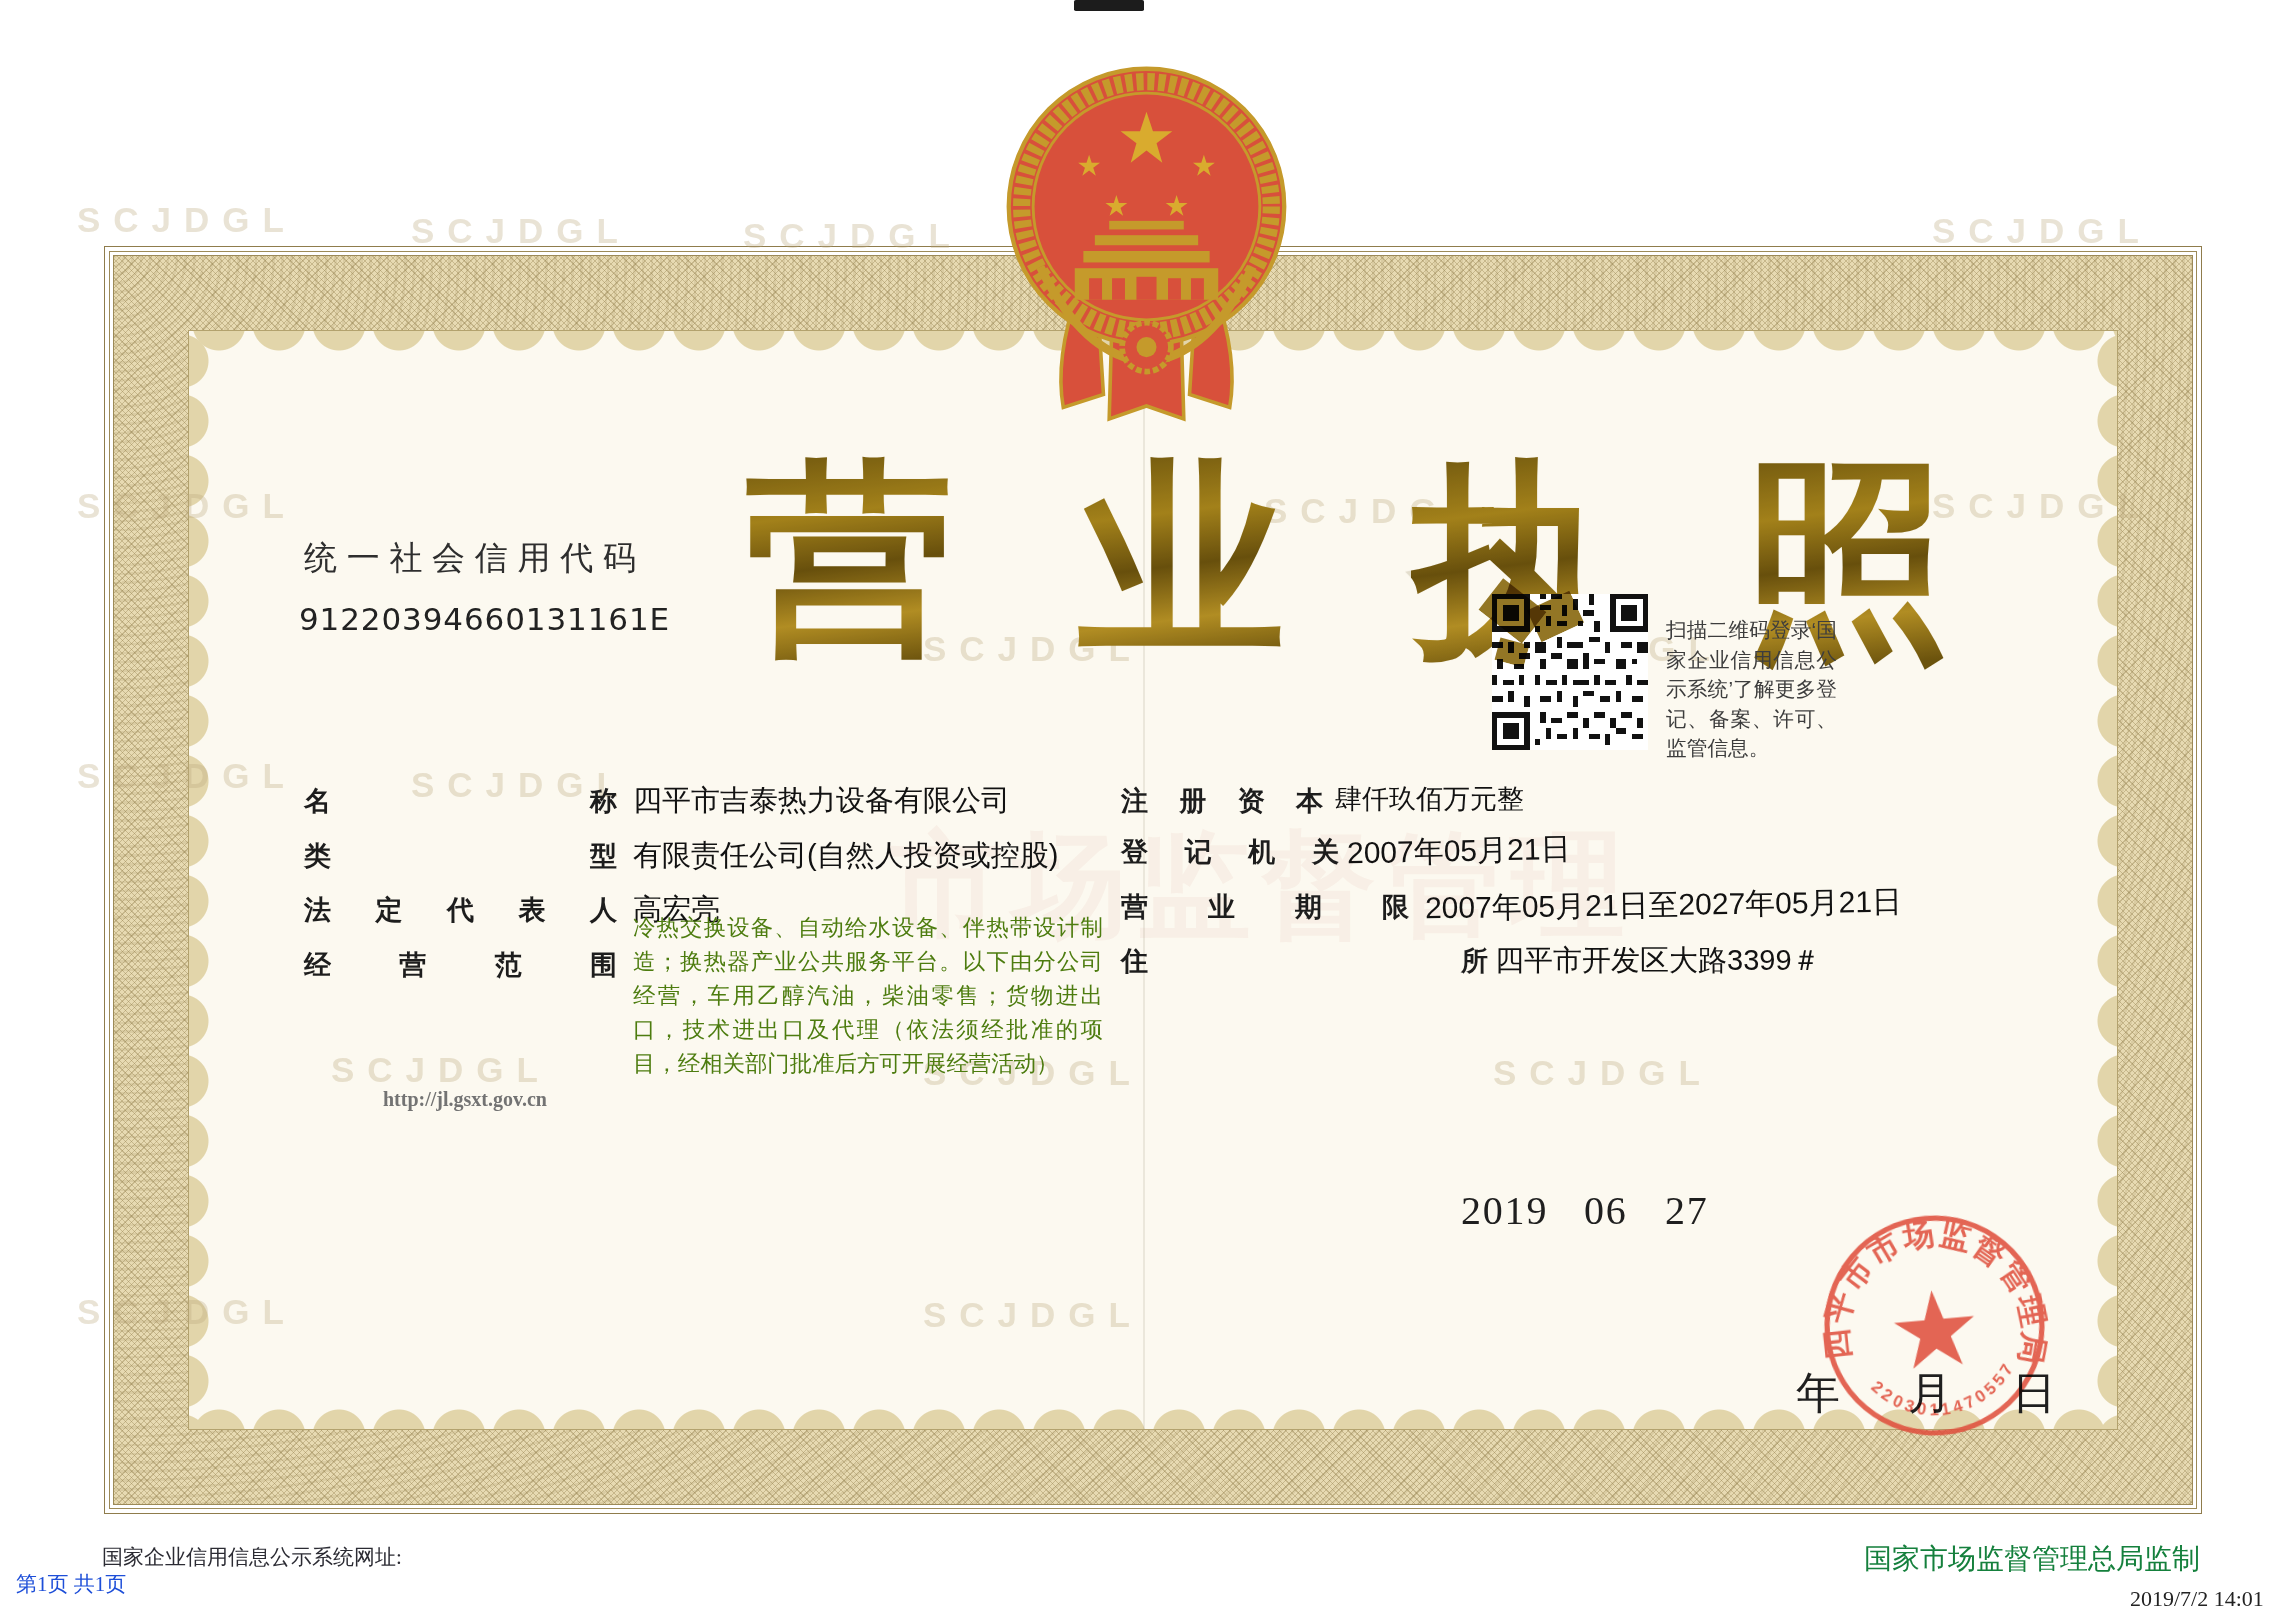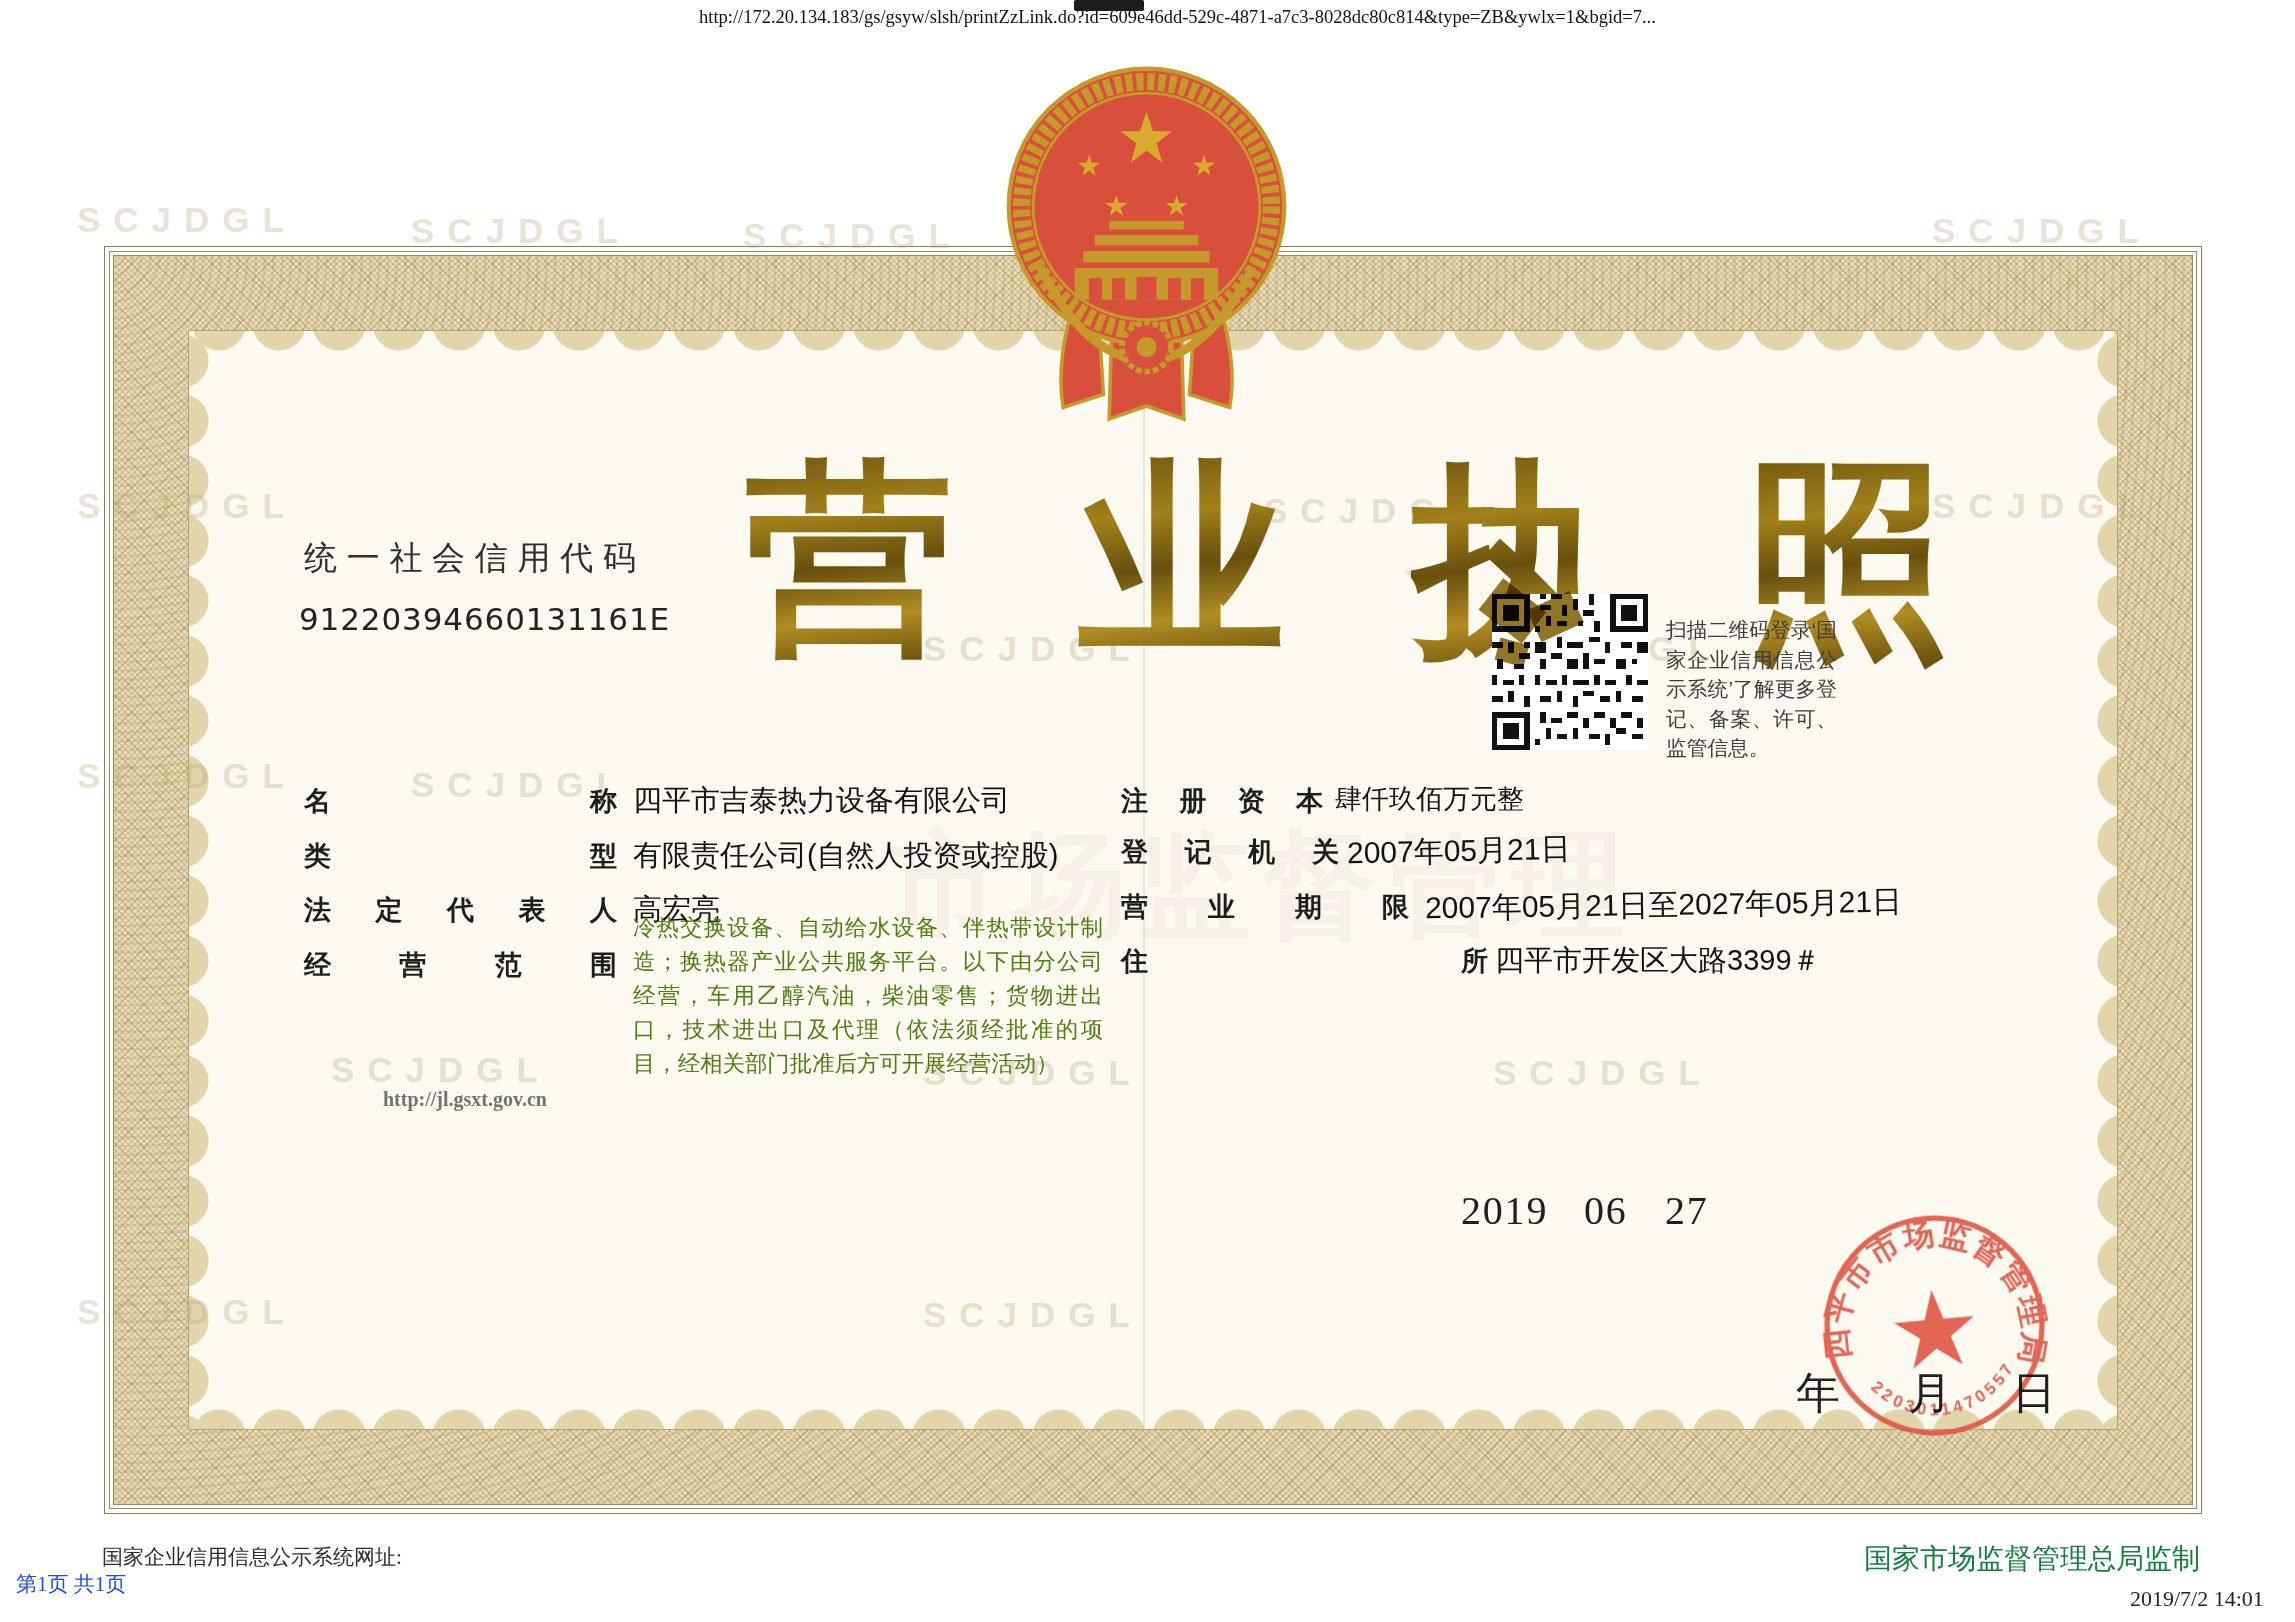--- a/index.html
+++ b/index.html
@@ -125,21 +125,20 @@
   .supervised{position:absolute;left:1864px;top:1540px;font-family:"Liberation Serif","DejaVu Serif",serif;
     font-size:28px;color:#15803d;}
   .print-time{position:absolute;left:2130px;top:1586px;font-family:"Liberation Serif","DejaVu Serif",serif;
     font-size:22px;color:#222;}
 </style>
 </head>
 <body>
 
 <div id="stage">
 
-  <div class="print-url">http://172.20.134.183/gs/gsyw/slsh/printZzLink.do?id=609e46dd-529c-4871-a7c3-8028dc80c814&amp;type=ZB&amp;ywlx=1&amp;bgid=7...</div>
   <div class="scan-smudge"></div>
 
   <div class="wm-layer">
     <span>SCJDGL</span>
     <span>SCJDGL</span>
     <span>SCJDGL</span>
     <span>SCJDGL</span>
     <span>SCJDGL</span>
     <span>SCJDGL</span>
     <span>SCJDGL</span>

